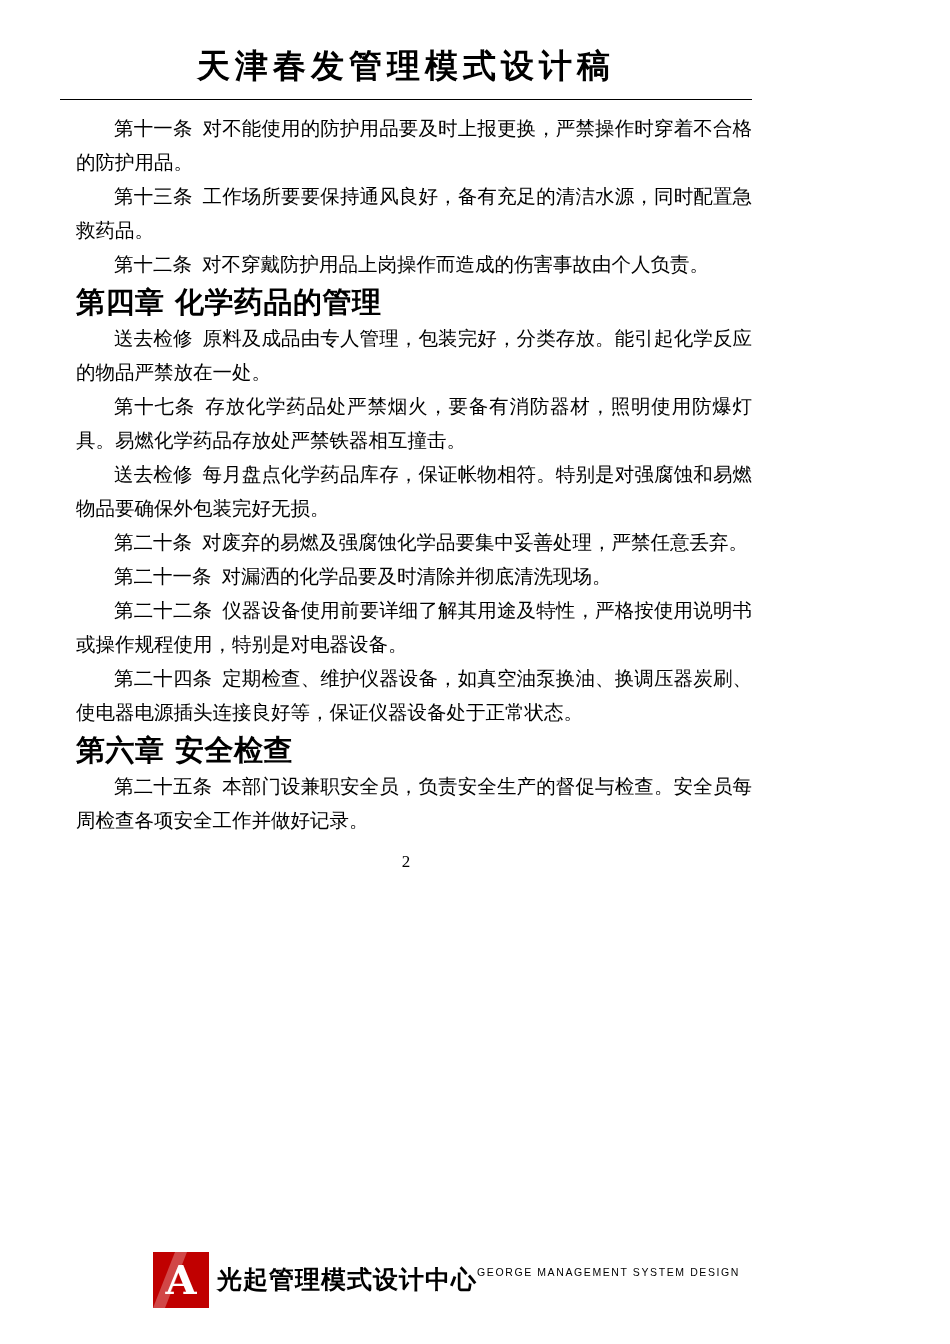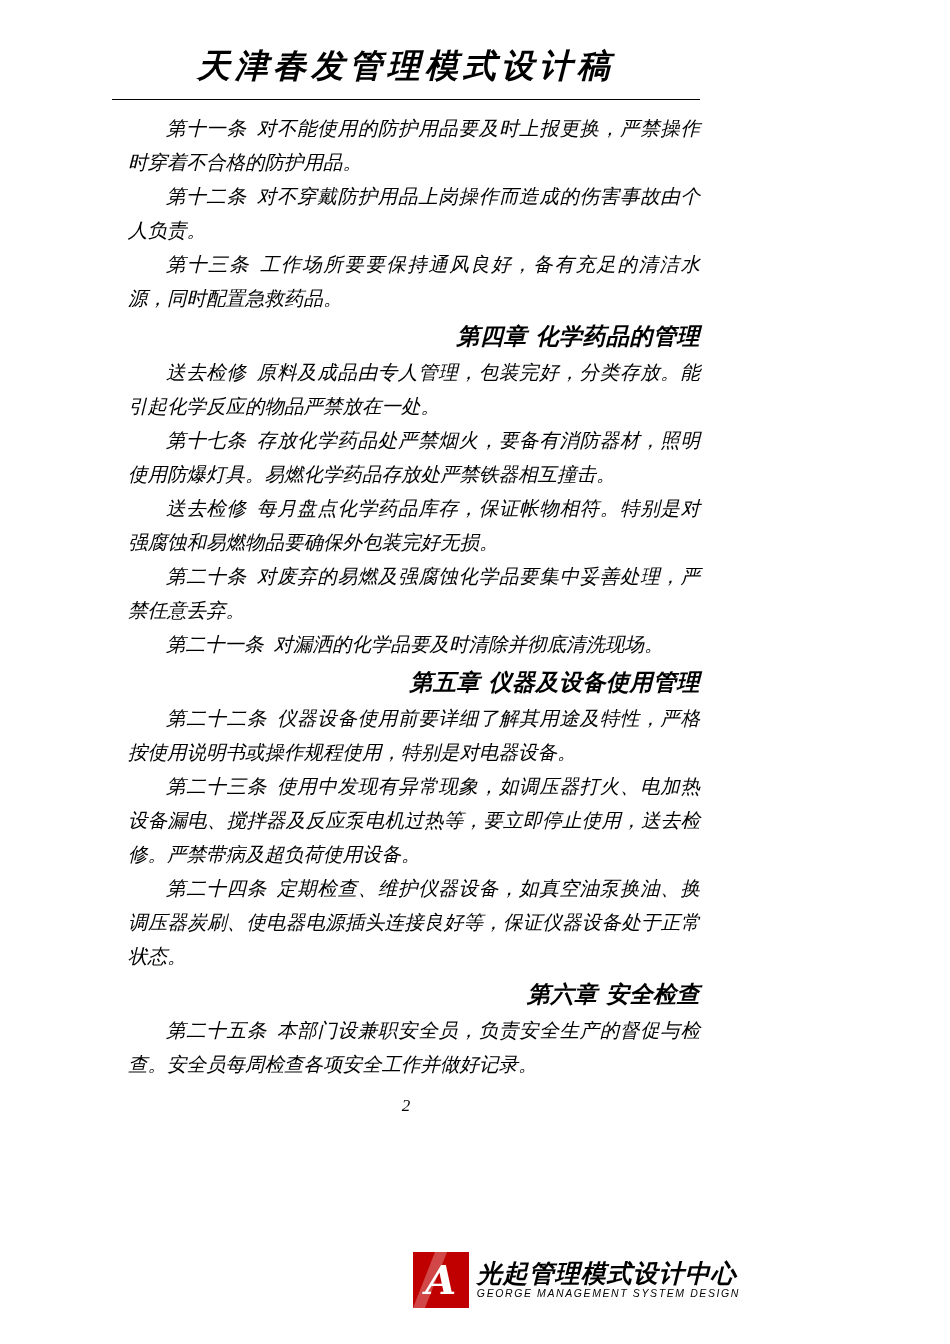--- a/index.html
+++ b/index.html
@@ -13,22 +13,21 @@
     font-family: "Liberation Serif", "DejaVu Serif", serif;
     color: #000000;
     position: relative;
     overflow: hidden;
   }
   .page {
     width: 812px;
     height: 1344px;
     position: relative;
     box-sizing: border-box;
-    padding: 0 112px;
-    font-style: italic;
+    padding: 0 60px;
   }
   .doc-title {
     text-align: center;
     font-family: "DejaVu Serif", "Liberation Serif", serif;
     font-size: 33px;
     font-weight: bold;
     letter-spacing: 5px;
     padding-top: 44px;
     padding-bottom: 10px;
     white-space: nowrap;
@@ -47,23 +46,23 @@
   p.para {
     margin: 0;
     text-indent: 0;
     padding: 0;
   }
   p.para .lead {
     margin-left: 38px;
     margin-right: 10px;
   }
   .chapter {
-    text-align: right;
+    text-align: left;
     font-family: "DejaVu Sans", "Liberation Sans", sans-serif;
-    font-size: 23px;
+    font-size: 29px;
     font-weight: bold;
     line-height: 36px;
     margin: 2px 0 2px 0;
     letter-spacing: 0.5px;
   }
   .page-number {
     text-align: center;
     font-size: 17px;
     font-family: "Liberation Serif", serif;
     margin-top: 14px;
@@ -95,21 +94,21 @@
   }
   .logo-mark .slash {
     position: absolute;
     left: 0;
     top: 0;
     width: 100%;
     height: 100%;
   }
   .logo-text {
     display: flex;
-    flex-direction: column;
+    flex-direction: row;
     justify-content: center;
     line-height: 1.05;
   }
   .logo-cn {
     font-family: "DejaVu Sans", "Liberation Sans", sans-serif;
     font-size: 25px;
     font-weight: bold;
     letter-spacing: 1px;
     color: #000;
   }
@@ -124,31 +123,29 @@
 </head>
 <body>
 
 <div class="page">
 
   <div class="doc-title">天津春发管理模式设计稿</div>
   <div class="header-rule"></div>
 
   <div class="body-text" id="doc-body">
       <p class="para"><span class="lead">第十一条</span><span>对不能使用的防护用品要及时上报更换，严禁操作时穿着不合格的防护用品。</span></p>
+      <p class="para"><span class="lead">第十三条</span><span>工作场所要要保持通风良好，备有充足的清洁水源，同时配置急救药品。</span></p>
       <p class="para"><span class="lead">第十二条</span><span>对不穿戴防护用品上岗操作而造成的伤害事故由个人负责。</span></p>
-      <p class="para"><span class="lead">第十三条</span><span>工作场所要要保持通风良好，备有充足的清洁水源，同时配置急救药品。</span></p>
       <div class="chapter">第四章  化学药品的管理</div>
       <p class="para"><span class="lead">送去检修</span><span>原料及成品由专人管理，包装完好，分类存放。能引起化学反应的物品严禁放在一处。</span></p>
       <p class="para"><span class="lead">第十七条</span><span>存放化学药品处严禁烟火，要备有消防器材，照明使用防爆灯具。易燃化学药品存放处严禁铁器相互撞击。</span></p>
       <p class="para"><span class="lead">送去检修</span><span>每月盘点化学药品库存，保证帐物相符。特别是对强腐蚀和易燃物品要确保外包装完好无损。</span></p>
       <p class="para"><span class="lead">第二十条</span><span>对废弃的易燃及强腐蚀化学品要集中妥善处理，严禁任意丢弃。</span></p>
       <p class="para"><span class="lead">第二十一条</span><span>对漏洒的化学品要及时清除并彻底清洗现场。</span></p>
-      <div class="chapter">第五章  仪器及设备使用管理</div>
       <p class="para"><span class="lead">第二十二条</span><span>仪器设备使用前要详细了解其用途及特性，严格按使用说明书或操作规程使用，特别是对电器设备。</span></p>
-      <p class="para"><span class="lead">第二十三条</span><span>使用中发现有异常现象，如调压器打火、电加热设备漏电、搅拌器及反应泵电机过热等，要立即停止使用，送去检修。严禁带病及超负荷使用设备。</span></p>
       <p class="para"><span class="lead">第二十四条</span><span>定期检查、维护仪器设备，如真空油泵换油、换调压器炭刷、使电器电源插头连接良好等，保证仪器设备处于正常状态。</span></p>
       <div class="chapter">第六章  安全检查</div>
       <p class="para"><span class="lead">第二十五条</span><span>本部门设兼职安全员，负责安全生产的督促与检查。安全员每周检查各项安全工作并做好记录。</span></p>
     </div>
 
   <div class="page-number">2</div>
 
   <div class="footer">
     <div class="logo-mark">
       <svg class="slash" viewBox="0 0 56 56" preserveAspectRatio="none" aria-hidden="true">

